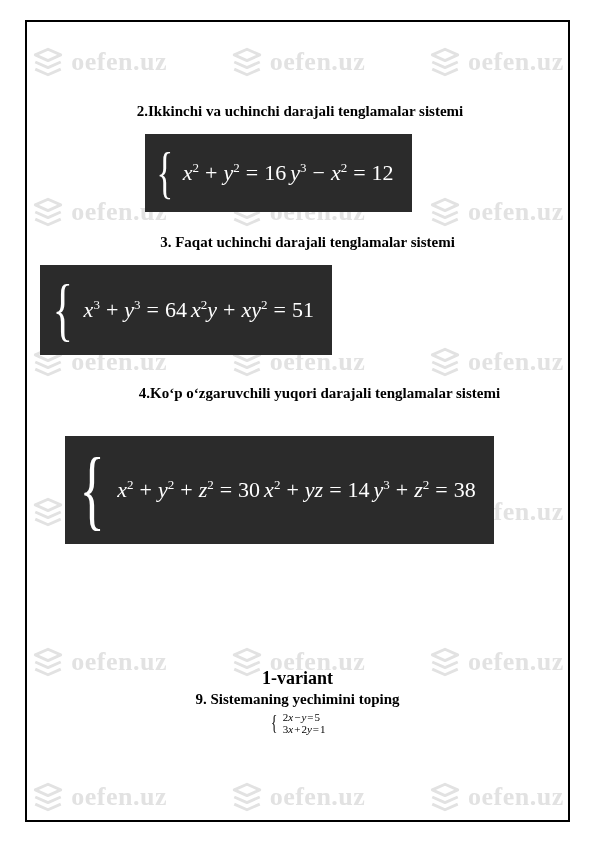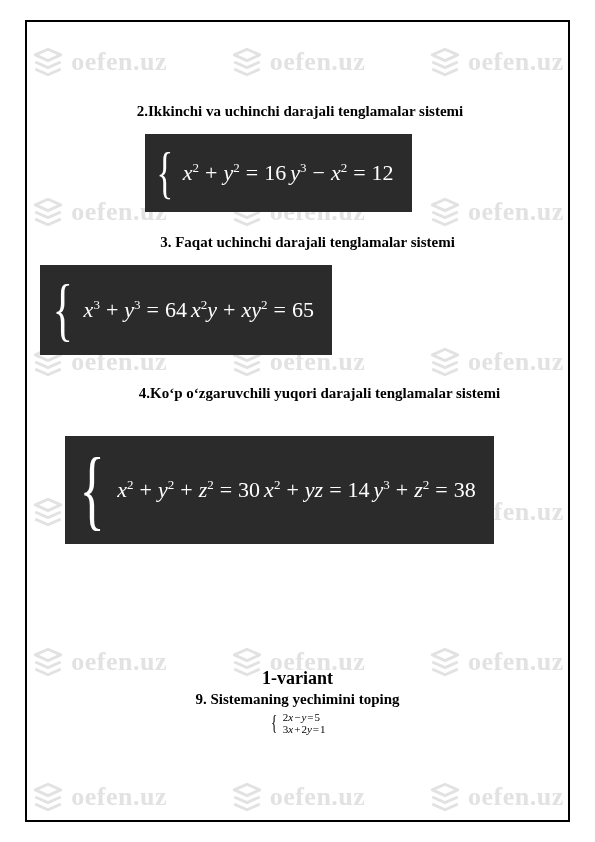--- a/index.html
+++ b/index.html
@@ -405,21 +405,21 @@
     <div class="heading h-ind2">3. Faqat uchinchi darajali tenglamalar sistemi</div>
 
     <div class="eq-box eq-box2">
       <div class="sys">
         <span class="brace brace-lg">{</span>
         <div class="rows">
           <div class="eq-line">
             <span>x</span><sup>3</sup><span class="op">+</span><span>y</span><sup>3</sup><span class="op">=</span><span class="num">64</span>
           </div>
           <div class="eq-line">
-            <span>x</span><sup>2</sup><span>y</span><span class="op">+</span><span>x</span><span>y</span><sup>2</sup><span class="op">=</span><span class="num">65</span>
+            <span>x</span><sup>2</sup><span>y</span><span class="op">+</span><span>x</span><span>y</span><sup>2</sup><span class="op">=</span><span class="num">51</span>
           </div>
         </div>
       </div>
     </div>
 
     <div class="heading h-ind1" style="margin-top:16px;margin-left:44px;">4.Koʻp oʻzgaruvchili yuqori darajali tenglamalar sistemi</div>
 
     <div style="height:20px;"></div>
 
     <div class="eq-box eq-box3">

